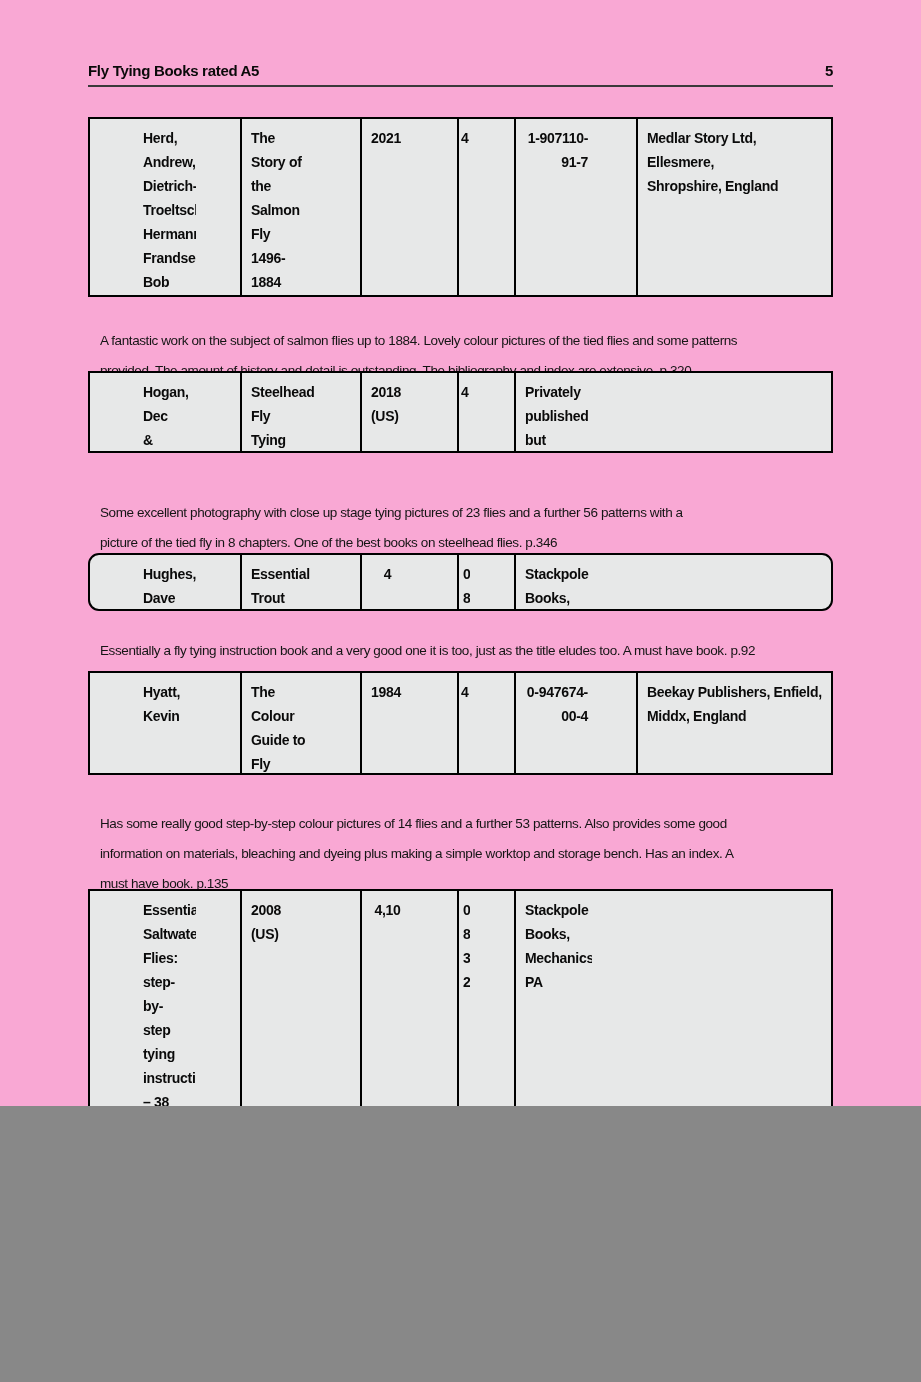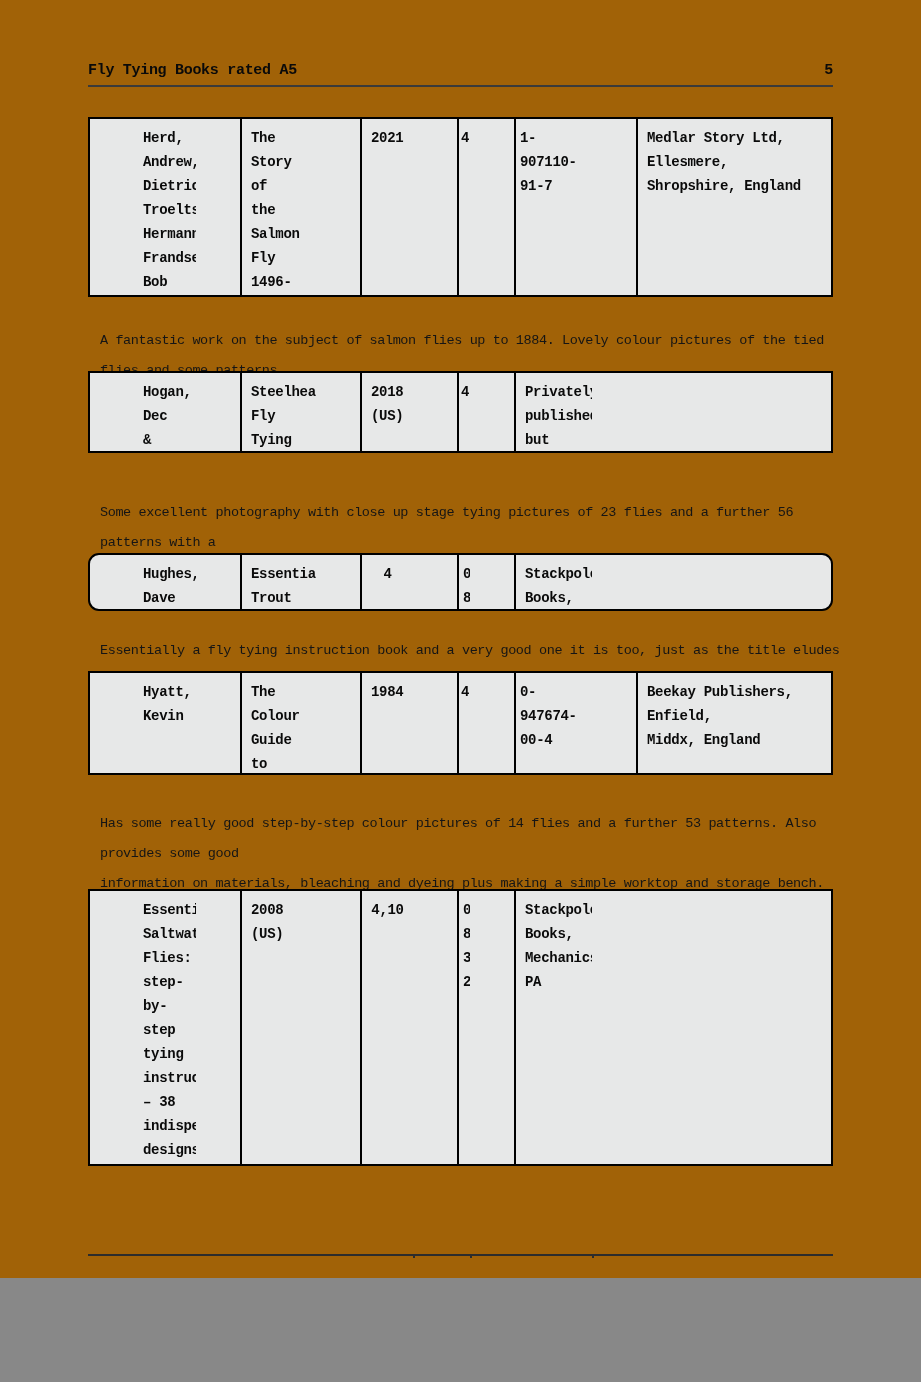--- a/index.html
+++ b/index.html
@@ -1,21 +1,21 @@
 <!DOCTYPE html>
 <html><head>
 <meta charset="utf-8">
 <style>
   html,body{margin:0;padding:0;background:#888;}
   #page{
     position:relative;
-    width:921px;height:1278px;
+    width:921px;height:1106px;
     margin:0 auto;
-    background:#a16207;
-    font-family:Liberation Mono, monospace;
+    background:#f9a8d4;
+    font-family:Liberation Sans, sans-serif;
     color:#111;
     overflow:hidden;
   }
   .abs{position:absolute;left:88px;width:745px;box-sizing:border-box;}
 
   
   .page-header{
     top:62px;
     display:flex;justify-content:space-between;align-items:baseline;
     font-weight:bold;font-size:15px;letter-spacing:-0.3px;color:#0a0a0a;
@@ -32,21 +32,21 @@
   .cell{
     padding:7px 9px 0 9px;
     font-weight:bold;font-size:14px;line-height:24px;letter-spacing:-0.3px;
     white-space:pre-line;
     overflow:hidden;
     color:#0a0a0a;
     margin-left:44px;
   }
   .cell + .cell{border-left:2px solid #000;}
   .cell.rating{text-align:center;padding-left:2px;padding-right:2px;}
-  .cell.isbn{text-align:left;padding-left:4px;padding-right:4px;}
+  .cell.isbn{text-align:right;padding-left:4px;padding-right:4px;}
 
   
   .note{
     margin:12px;
     font-size:13.5px;line-height:30px;letter-spacing:-0.4px;
     white-space:pre-line;color:#151515;
   }
 
   
   .bottom-rule{top:1254px;height:1.5px;background:#2c2c2c;}

